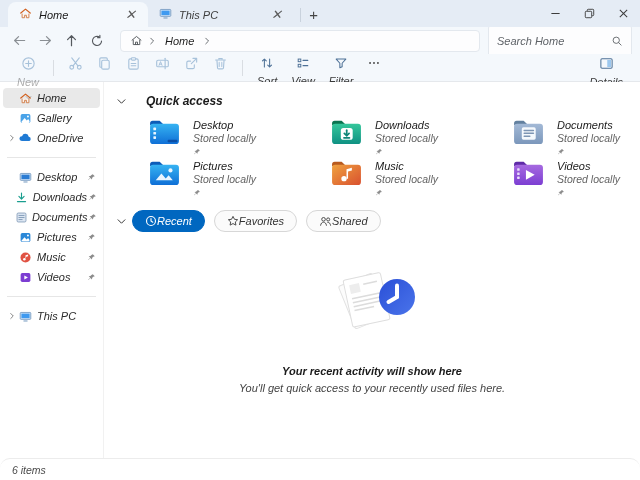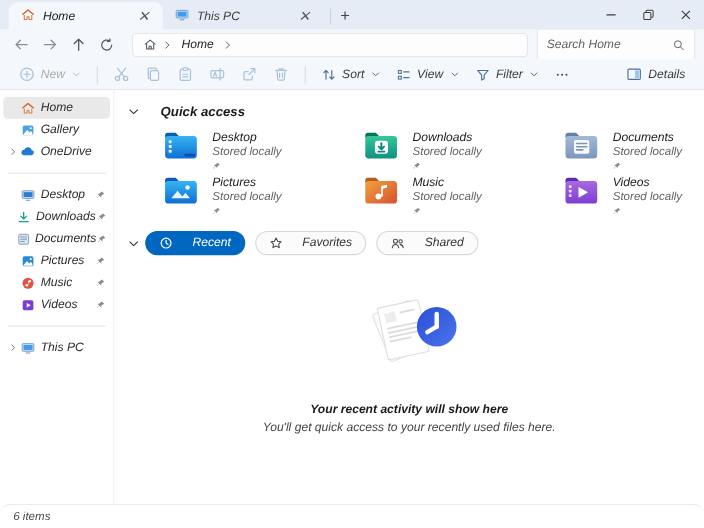--- a/index.html
+++ b/index.html
@@ -22,21 +22,21 @@
   .navbar { height:27px; background:#f4f8fc; display:flex; align-items:center; padding:0 8px 0 6px; flex:0 0 27px; }
   .nav-btn { width:26px; height:22px; display:flex; align-items:center; justify-content:center; border-radius:4px; }
   .breadcrumb { flex:1; height:22px; background:#fdfdfe; border:1px solid #e3e8ee; border-radius:4px; display:flex; align-items:center; gap:4px; padding:0 9px; margin:0 8px 0 10px; }
   .crumb-label { margin:0 4px; color:#1f1f1f; }
   .searchbox { width:144px; height:22px; background:#fdfdfe; border:1px solid #e3e8ee; border-radius:4px; display:flex; align-items:center; padding:16px 8px; }
   .searchbox input { border:none; outline:none; background:transparent; flex:1; font:inherit; color:#444; width:90px; }
   .searchbox input::placeholder { color:#5f6368; }
 
   
   .toolbar { height:28px; background:#f4f8fc; border-bottom:1px solid #e5e8ec; display:flex; align-items:center; padding:0 10px; flex:0 0 28px; }
-  .tb-btn { display:flex; align-items:center; gap:5px; padding:0 7px; height:24px; border-radius:4px; color:#3a3a3a; }
+  .tb-btn { display:flex; align-items:center; gap:5px; padding:0 7px; height:24px; border-radius:4px; color:#3a3a3a;flex-direction:column; }
   .tb-ico { display:flex; align-items:center; }
   .tb-sep { width:1px; height:16px; background:#d9dde2; margin:0 7px; }
   .dim { opacity:.42; }
   .tb-right { margin-left:auto; }
   .chev-s { margin-left:1px; display:flex; }
 
   
   .bodyrow { flex:1; display:flex; background:#fff; min-height:0; }
   .sidebar { width:104px; flex:0 0 104px; padding-top:6px; border-right:1px solid #f1f1f1; }
   .srow { display:flex; align-items:center; height:20px; margin:0 3px 0 3px; padding:0 2px 0 3px; border-radius:4px; }
@@ -54,21 +54,21 @@
 
   .tiles { margin:4px 0 0 44px; display:grid; grid-template-columns:182px 182px 172px; grid-auto-rows:41px; }
   .tile { display:flex; gap:12px; align-items:flex-start; padding-top:2px; border-radius:4px; }
   .tile-text { display:flex; flex-direction:column; gap:1px; padding-top:1px; }
   .tile-name { font-size:11px; color:#1b1b1b; }
   .tile-status { font-size:10.5px; color:#636363; }
   .tile-pin { margin-top:1px; }
 
   .pillrow { display:flex; align-items:center; margin-top:12px; }
   .pill-chev { width:22px; margin-left:6px; display:flex; justify-content:center; }
-  .pill { height:22px; border-radius:12px; display:flex; align-items:center; gap:18px; padding:0 12px; border:1px solid #d7d7d7; background:#fbfbfb; color:#333; margin-right:9px; }
+  .pill { height:22px; border-radius:12px; display:flex; align-items:center; gap:0; padding:0 12px; border:1px solid #d7d7d7; background:#fbfbfb; color:#333; margin-right:9px; }
   .pill:first-of-type { margin-left:8px; }
   .pill.selected { background:#0067c0; border-color:#0067c0; color:#fff; }
 
   .empty { text-align:center; margin-top:36px; }
   .empty-title { font-weight:700; font-size:11px; color:#1b1b1b; margin-top:29px; }
   .empty-sub { font-size:11px; color:#444; margin-top:5px; }
 
   .statusbar { height:22px; flex:0 0 22px; border-top:1px solid #ececec; display:flex; align-items:center; padding-left:12px; color:#4a4a4a; font-size:10.5px; background:#fff;border-radius:10px; }
 </style>
 </head>

